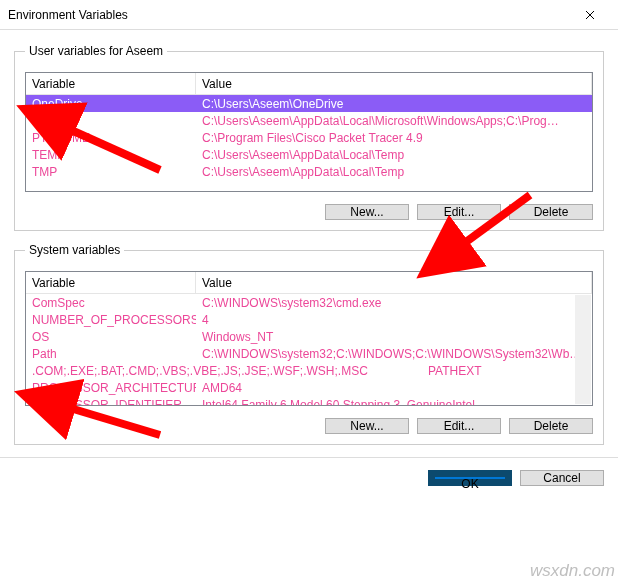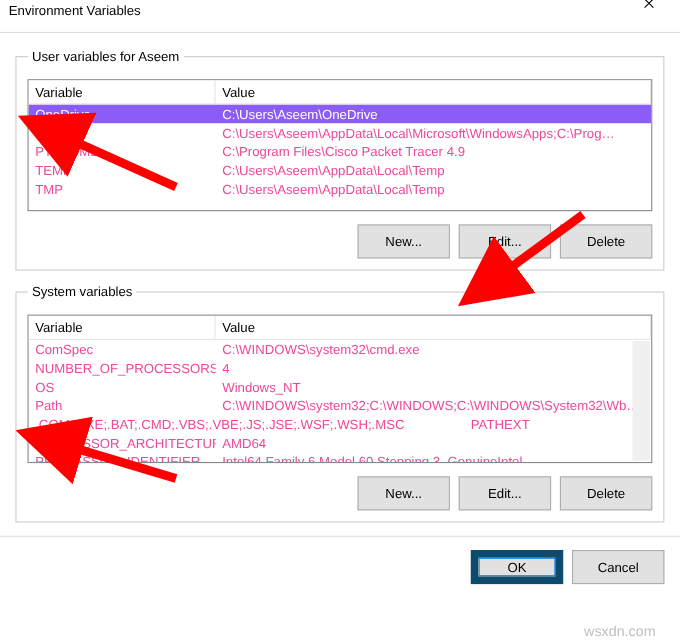--- a/index.html
+++ b/index.html
@@ -1,40 +1,40 @@
 <!DOCTYPE html>
 <html><head>
 <meta charset="utf-8">
 <style>
   * { box-sizing: border-box; font-family: "Segoe UI", Tahoma, sans-serif; font-size: 12px; }
   body { margin:0; background:#fff; width:618px; height:585px; overflow:hidden; position:relative; }
-  .titlebar { height:30px; border-bottom:1px solid #ddd; display:flex; align-items:flex-end; padding:12px 8px; justify-content:space-between; }
+  .titlebar { height:30px; border-bottom:1px solid #ddd; display:flex; align-items:center; padding:0 8px; justify-content:space-between; }
   .titlebar .title { color:#000; }
   .titlebar .close { width:40px; height:28px; display:flex; align-items:center; justify-content:center; cursor:default; }
   .titlebar .close svg { width:10px; height:10px; }
   .content { padding:14px 14px 0 14px; }
   fieldset.group { border:1px solid #ccc; margin:0 0 12px 0; padding:10px 10px 10px 10px; position:relative; }
   fieldset.group > legend { padding:0 4px; color:#000; }
   .listview { border:1px solid #828790; background:#fff; height:120px; overflow:hidden; position:relative; margin-top:4px;}
   .lv-header { display:flex; background:#fff; border-bottom:1px solid #e5e5e5; height:22px; align-items:flex-start; }
   .lv-header .col { padding:0 6px; color:#000; border-right:1px solid #e5e5e5; height:100%; display:flex; align-items:center; }
   .lv-body { overflow:hidden; }
   .lv-row { display:flex; height:17px; align-items:center; }
   .lv-row .cell { padding:0 6px; white-space:nowrap; overflow:hidden; text-overflow:clip; color:#ec4899; }
   .lv-row.selected { background:#8b5cf6; }
   .lv-row.selected .cell { color:#fff; }
   .col-var { width:170px; flex:0 0 170px; }
   .col-val { flex:1 1 auto; }
   .btnrow { display:flex; justify-content:flex-end; gap:8px; margin-top:12px; }
-  button.win { min-width:84px; height:31px; background:#e1e1e1; border:1px solid #adadad; color:#000; padding:0 6px; cursor:default; }
+  button.win { min-width:84px; height:16px; background:#e1e1e1; border:1px solid #adadad; color:#000; padding:0 6px; cursor:default; }
   .dialog-btns { display:flex; justify-content:flex-end; gap:8px; padding:12px 14px 6px 14px; border-top:1px solid #ddd; margin-top:4px;}
   button.primary { border:7px solid #0c4a6e; box-shadow:inset 0 0 0 1px #0078d7; }
   .scrollbar { position:absolute; right:1px; top:23px; bottom:1px; width:16px; background:#f0f0f0; }
   .sys .listview { height:135px; }
-  .watermark { position:absolute; right:22px; bottom:4px; color:#bfbfbf; font-size:13px; }
+  .watermark { position:absolute; right:3px; bottom:4px; color:#bfbfbf; font-size:17px;font-style:italic; }
 
   
   .arrow { position:absolute; pointer-events:none; }
   .arrow svg { overflow:visible; }
 </style>
 </head>
 <body>
 
 <div class="titlebar">
   <span class="title">Environment Variables</span>

